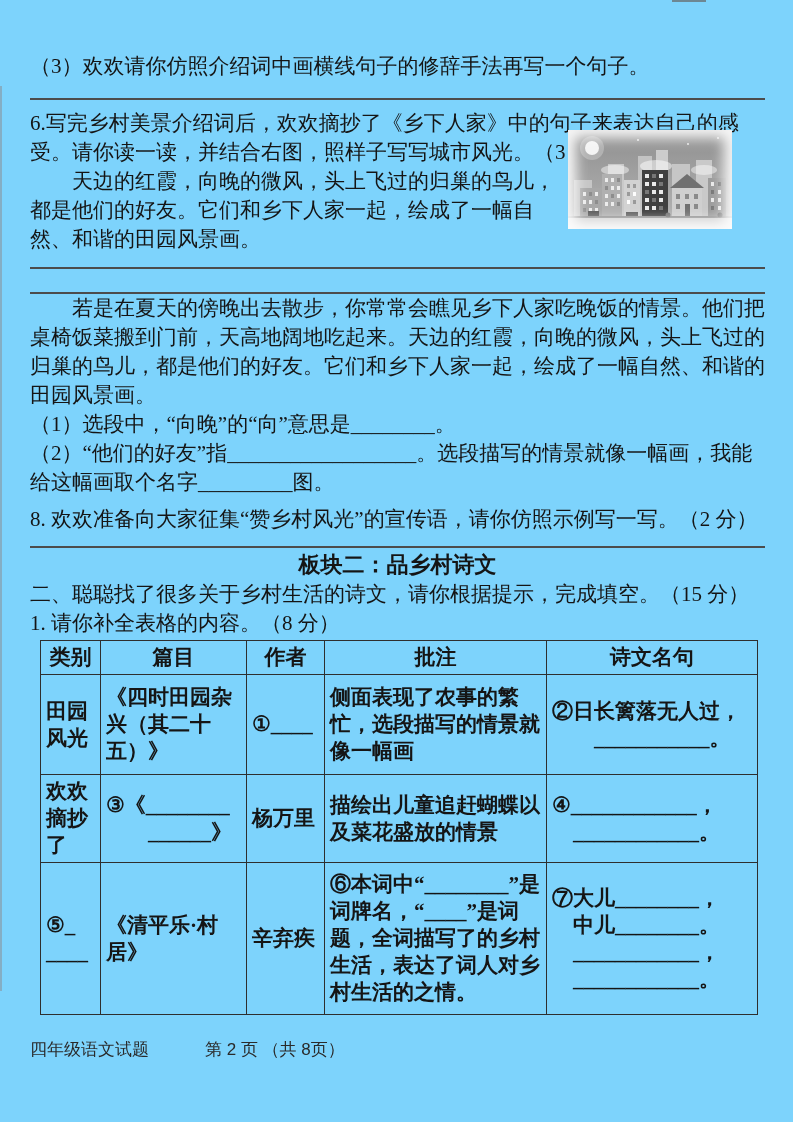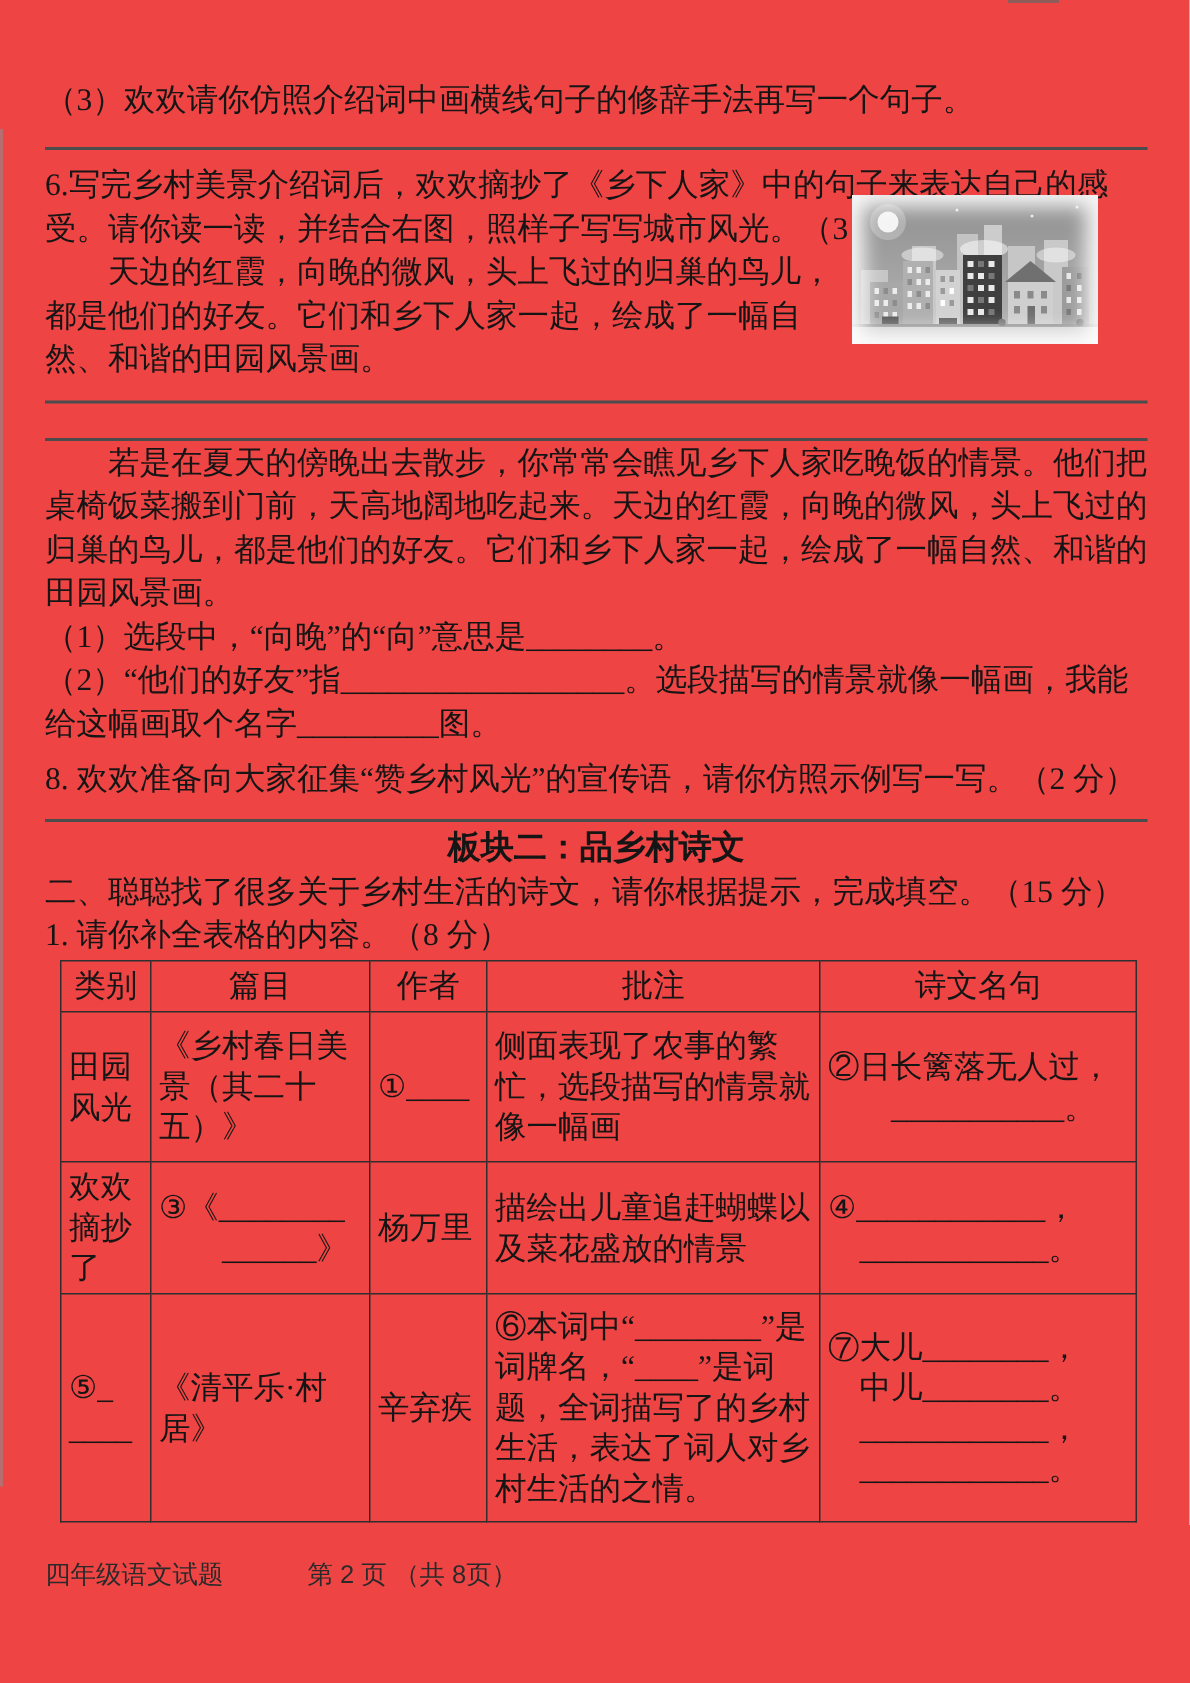--- a/index.html
+++ b/index.html
@@ -1,21 +1,21 @@
 <!DOCTYPE html>
 <html><head>
 <meta charset="utf-8">
 <style>
   * { margin: 0; padding: 0; box-sizing: border-box; }
   html, body { background: #e8e8e8; }
   .page {
     position: relative;
     width: 793px; height: 1122px;
     margin: 0 auto;
-    background: #ef4444;
+    background: #7dd3fc;
     color: #151515;
     font-family: "Liberation Serif", "DejaVu Serif", serif;
     font-size: 21px;
     line-height: 29px;
     padding: 38px 28px 0 30px;
     overflow: hidden;
   }
   .rule { border: none; border-top: 2px solid #4c4c4c; height: 0; }
   .q3 { margin-top: 14px; }
   .rule-1 { margin-top: 17px; }
@@ -42,21 +42,21 @@
   .poem-table {
     border-collapse: collapse; table-layout: fixed;
     width: 717px; margin: 2px 0 0 10px;
     font-size: 21px; line-height: 27px;
   }
   .poem-table td, .poem-table th {
     border: 1.5px solid #2e2e2e;
     padding: 3px 5px;
     vertical-align: middle;
     white-space: pre-line;
-    font-weight: normal;
+    font-weight: bold;
     text-align: left;
     overflow: hidden;
   }
   .poem-table th { text-align: center; height: 31px; }
   .cell-center { text-align: center; }
   .cell-justify { text-align: justify; }
   .col-author { padding-left: 2px; padding-right: 1px; }
   .footer {
     margin-top: 20px;
     display: flex; justify-content: flex-start; gap: 56px;
@@ -215,21 +215,21 @@
     <tbody>
         <tr>
       <th>类别</th>
       <th>篇目</th>
       <th>作者</th>
       <th>批注</th>
       <th>诗文名句</th>
     </tr>
     <tr style="height:100px">
       <td class="cell-center">田园风光</td>
-      <td>《乡村春日美景（其二十五）》</td>
+      <td>《四时田园杂兴（其二十五）》</td>
       <td class="col-author">①____</td>
       <td class="cell-justify">侧面表现了农事的繁忙，选段描写的情景就像一幅画</td>
       <td>②日长篱落无人过，
 　　___________。</td>
     </tr>
     <tr style="height:86px">
       <td class="cell-center">欢欢摘抄了</td>
       <td>③《________
 　　______》</td>
       <td class="col-author">杨万里</td>

